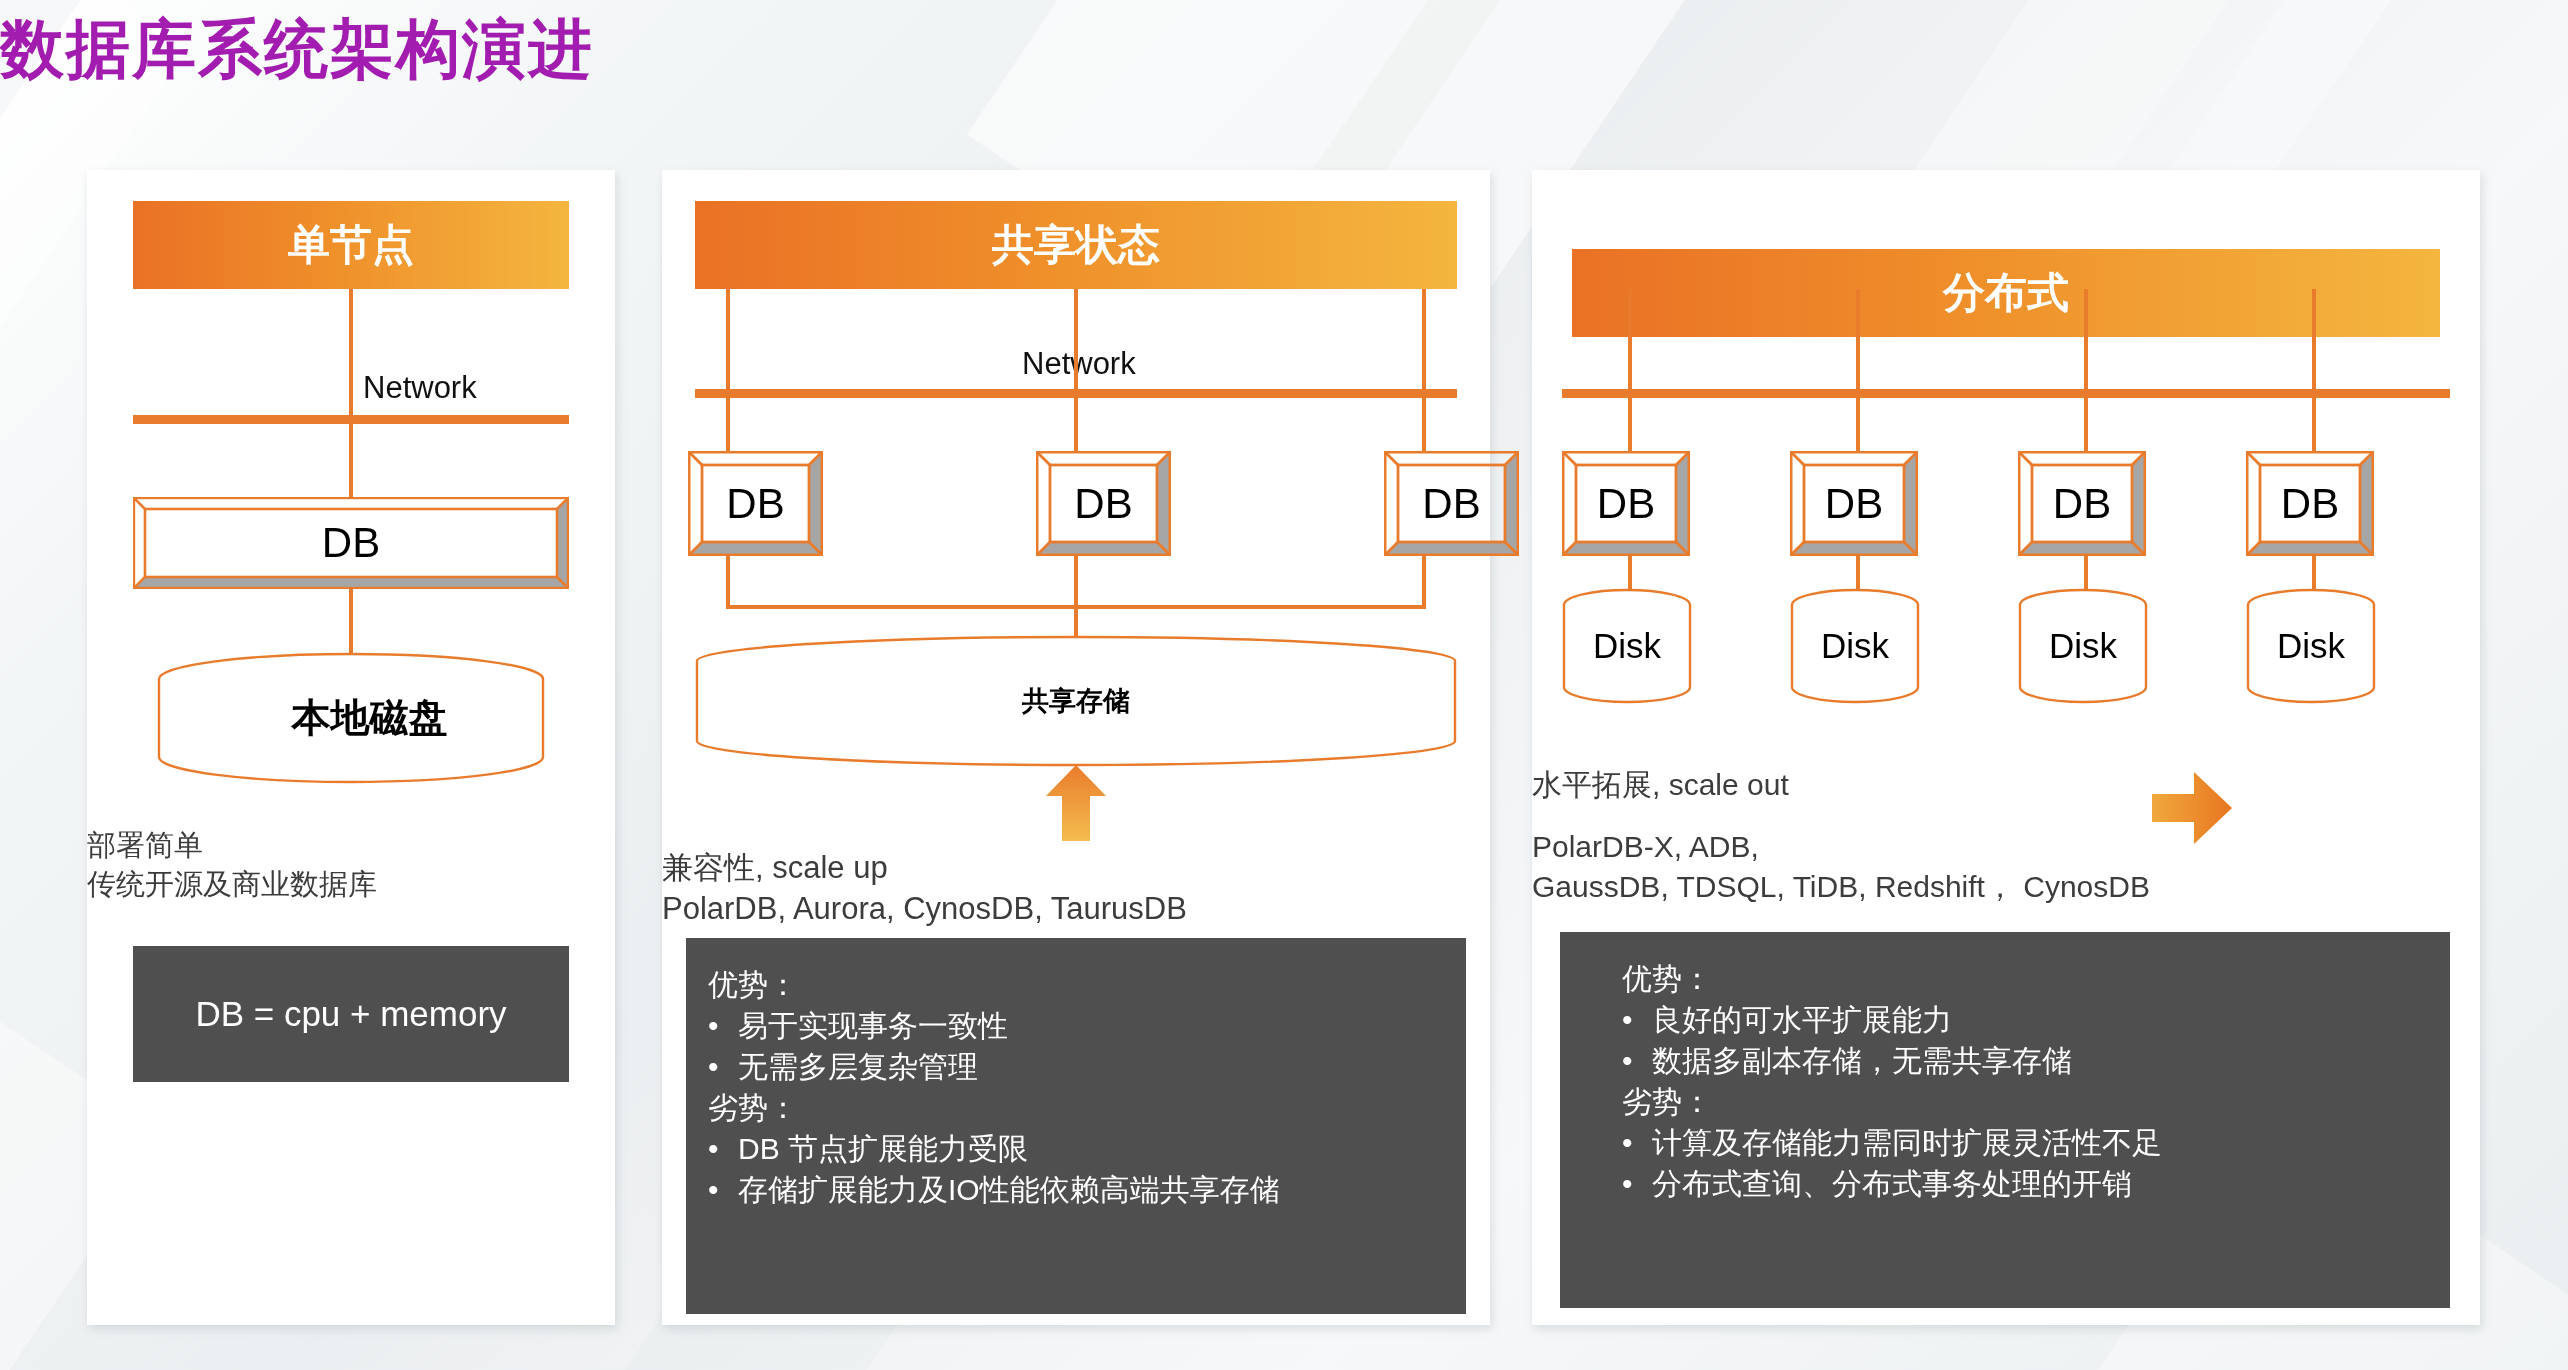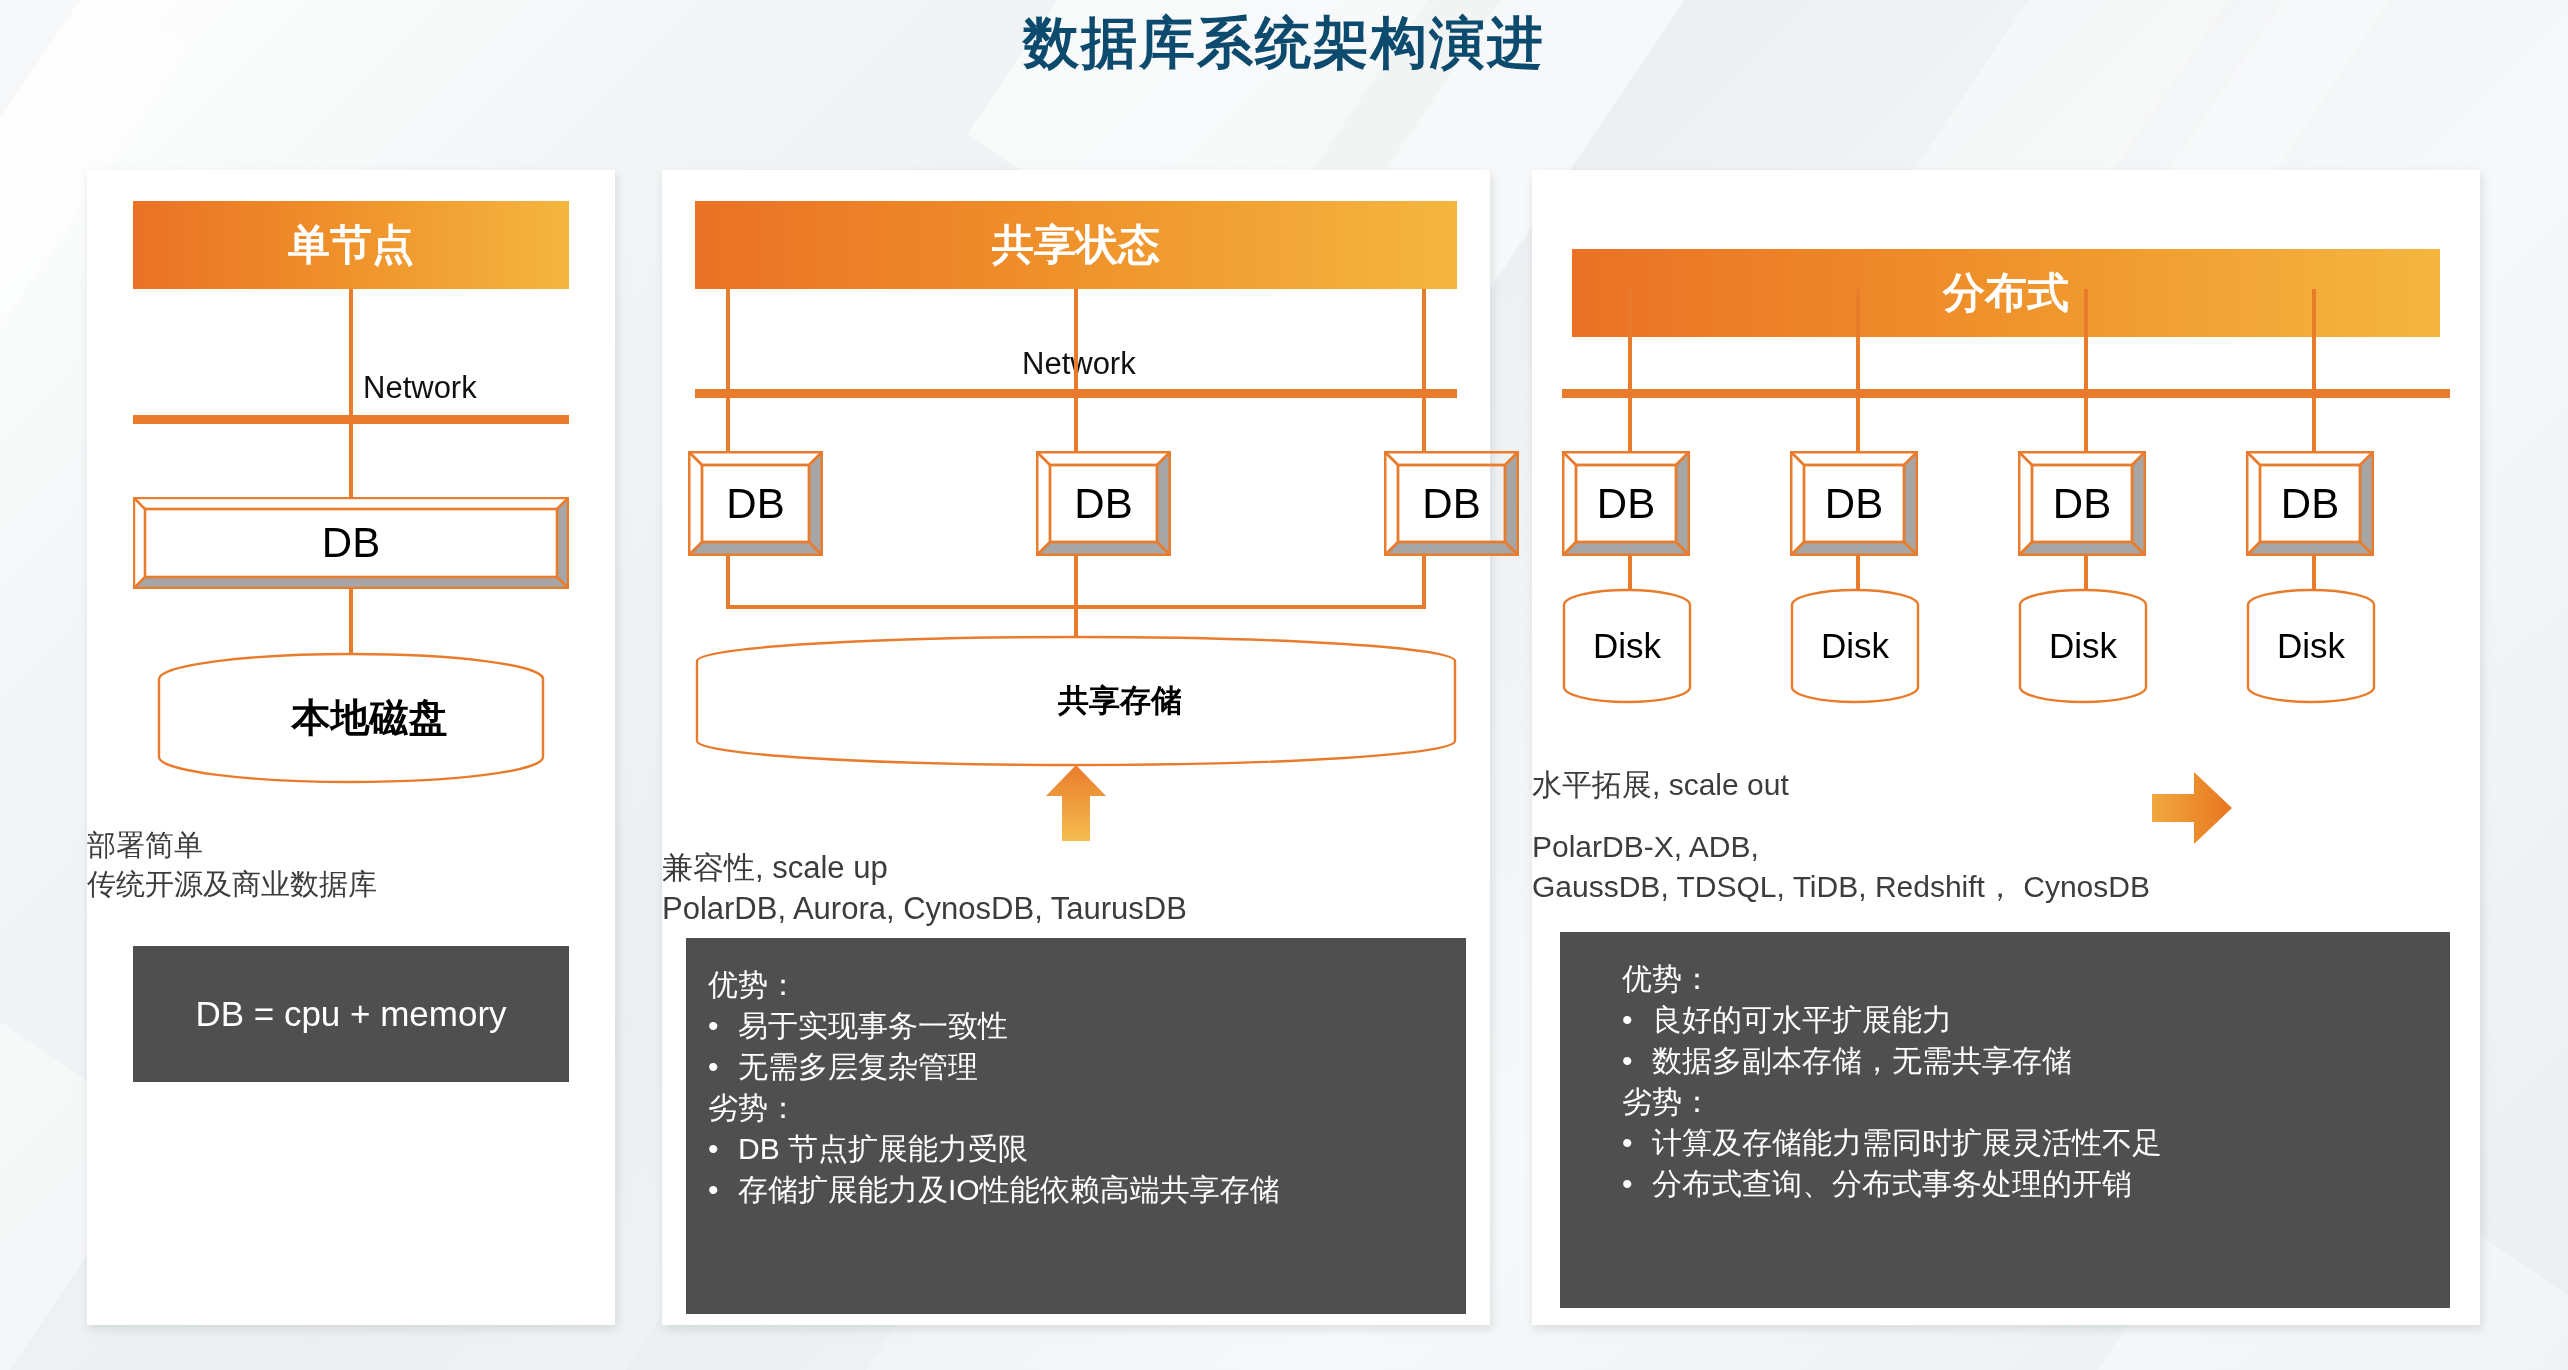--- a/index.html
+++ b/index.html
@@ -12,22 +12,22 @@
   
   #bg{position:absolute;inset:0;
       background:
         linear-gradient(135deg,#ffffff 0%,#f3f6f7 18%,#eceff1 42%,#f6f8f9 68%,#eaeef0 100%);
       overflow:hidden;}
   #bg .shard{position:absolute;background:rgba(255,255,255,.65);transform-origin:0 0;}
   #bg .shard.d{background:rgba(205,212,217,.28);}
   
   #title{
     position:absolute;left:0;top:6px;width:100%;
-    text-align:center;color:#0c4a6e;
-    font-size:56px;font-weight:700;letter-spacing:2px;
+    color:#a21caf;
+    font-size:64px;font-weight:700;letter-spacing:2px;
     font-family:"DejaVu Sans","Liberation Sans",sans-serif;
   }
   
   .panel{position:absolute;top:170px;background:#fff;
          box-shadow:2px 4px 9px rgba(120,130,138,.22);}
   #panel1{left:87px;width:528px;height:1155px;}
   #panel2{left:662px;width:828px;height:1155px;}
   #panel3{left:1532px;width:948px;height:1155px;}
 
   .hdr{position:absolute;color:#fff;font-size:42px;font-weight:600;
@@ -178,21 +178,21 @@
   <div class="drop" style="left:412px;top:386px;height:51px;"></div>
   <div class="drop" style="left:760px;top:386px;height:51px;"></div>
   <div class="hlink" style="left:64px;top:435px;width:700px;"></div>
   <div class="drop" style="left:412px;top:435px;height:33px;"></div>
 
   <div class="cyl" style="left:33px;top:465px;width:762px;height:132px;">
     <svg width="762" height="132" viewBox="0 0 762 132" style="position:absolute;left:0;top:0">
       <ellipse cx="381" cy="26" rx="379" ry="24" fill="#fff" stroke="#e97c2c" stroke-width="2.4"></ellipse>
       <path d="M2,26 L2,106 A379,24 0 0 0 760,106 L760,26" fill="#fff" stroke="#e97c2c" stroke-width="2.4"></path>
     </svg>
-    <div class="cl" style="font-size:31px;font-weight:700;padding-left:44px;">共享存储</div>
+    <div class="cl" style="font-size:27px;font-weight:700;">共享存储</div>
   </div>
 
   <div style="position:absolute;left:384px;top:595px;width:60px;height:76px;">
     <svg width="60" height="76" viewBox="0 0 60 76" style="position:absolute;left:0;top:0">
       <defs>
           <linearGradient id="agU" x1="0" y1="0" x2="0" y2="1">
         <stop offset="0%" stop-color="#e97c2c"></stop>
             <stop offset="100%" stop-color="#f5bd4f"></stop>
       </linearGradient>
         </defs>

